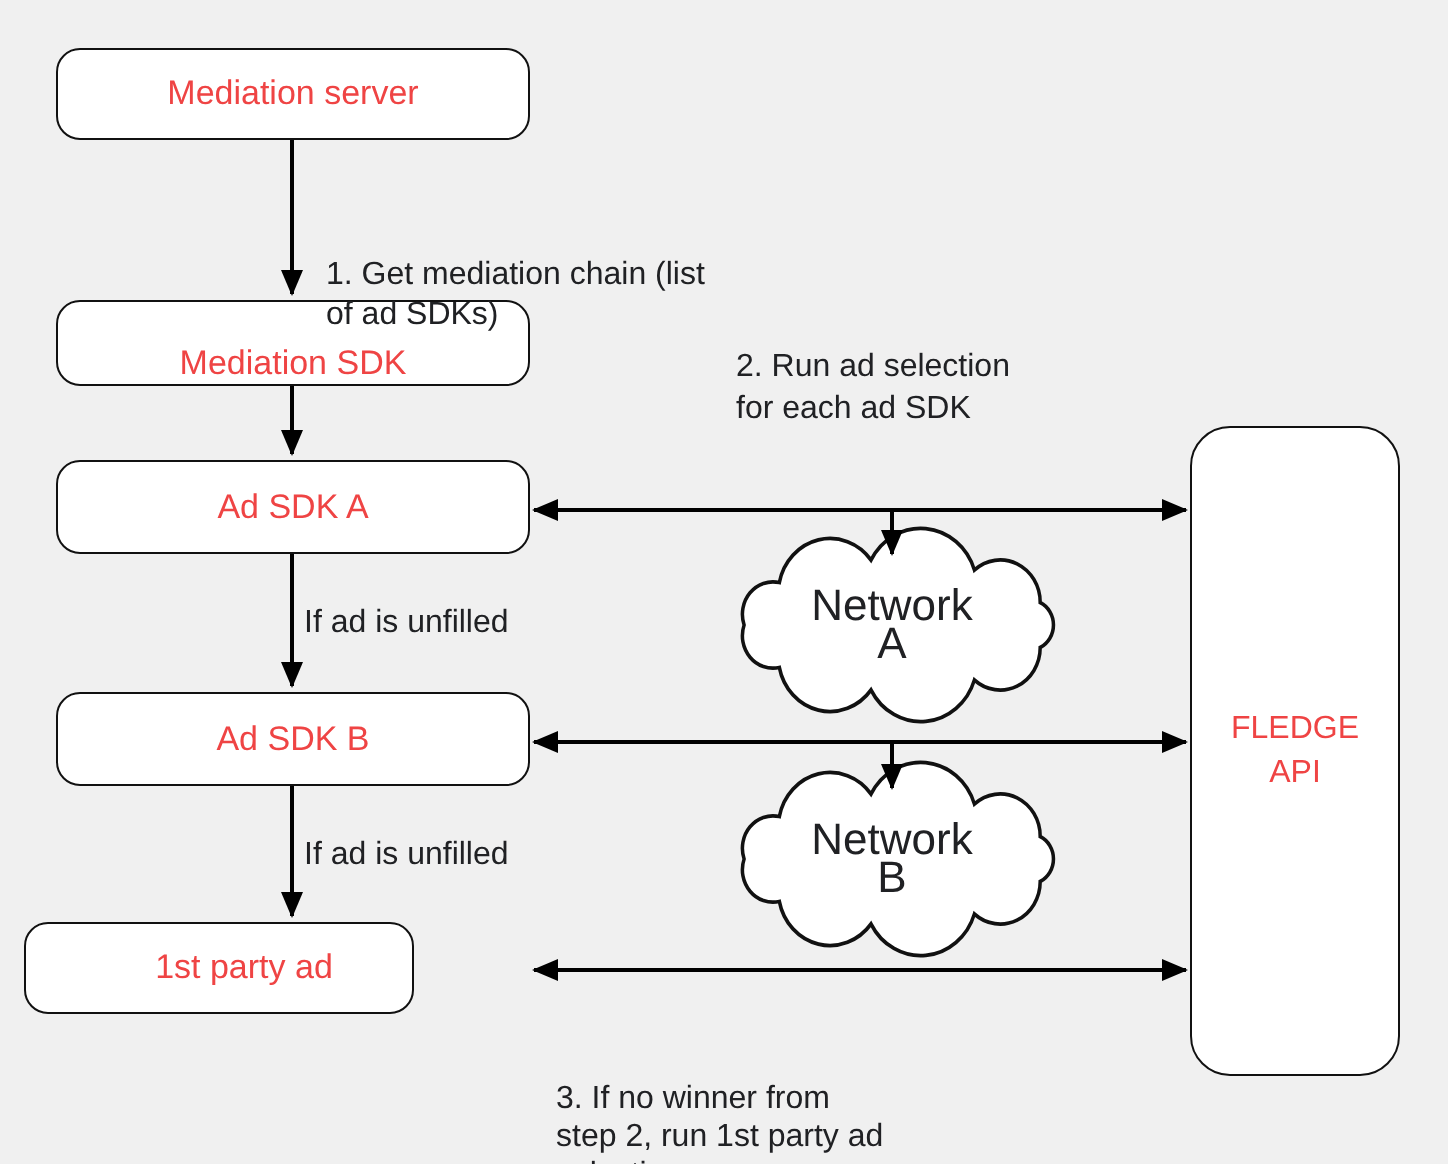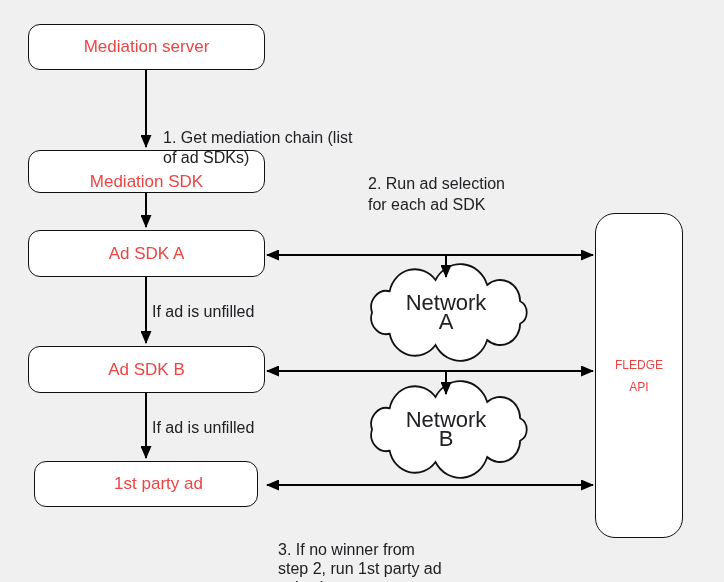--- a/index.html
+++ b/index.html
@@ -32,27 +32,27 @@
     justify-content: center;
     color: #ef4444;
     font-size: 17px;
     text-align: center;
     z-index: 2;
   }
   #box-mediation-server { left: 28px;  top: 24px;  width: 237px; height: 46px; }
   #box-mediation-sdk    { left: 28px;  top: 150px; width: 237px; height: 43px; align-items: flex-end; }
   #box-ad-sdk-a         { left: 28px;  top: 230px; width: 237px; height: 47px; }
   #box-ad-sdk-b         { left: 28px;  top: 346px; width: 237px; height: 47px; }
-  #box-first-party-ad   { left: 34px;  top: 461px; width: 224px; height: 46px; padding-left: 25px; }
+  #box-first-party-ad   { left: 12px;  top: 461px; width: 195px; height: 46px; padding-left: 25px; }
   #box-fledge-api {
-    left: 595px; top: 213px; width: 88px; height: 325px;
+    left: 595px; top: 213px; width: 105px; height: 325px;
     border-radius: 20px;
     line-height: 22px;
     white-space: pre-line;
-    font-size: 12px;
+    font-size: 16px;
   }
   .annotation {
     position: absolute;
     color: #202124;
     font-size: 16px;
     line-height: 20px;
     white-space: pre-line;
     z-index: 2;
   }
   #label-step1 { left: 163px; top: 82px; margin-top: 46px;  }

